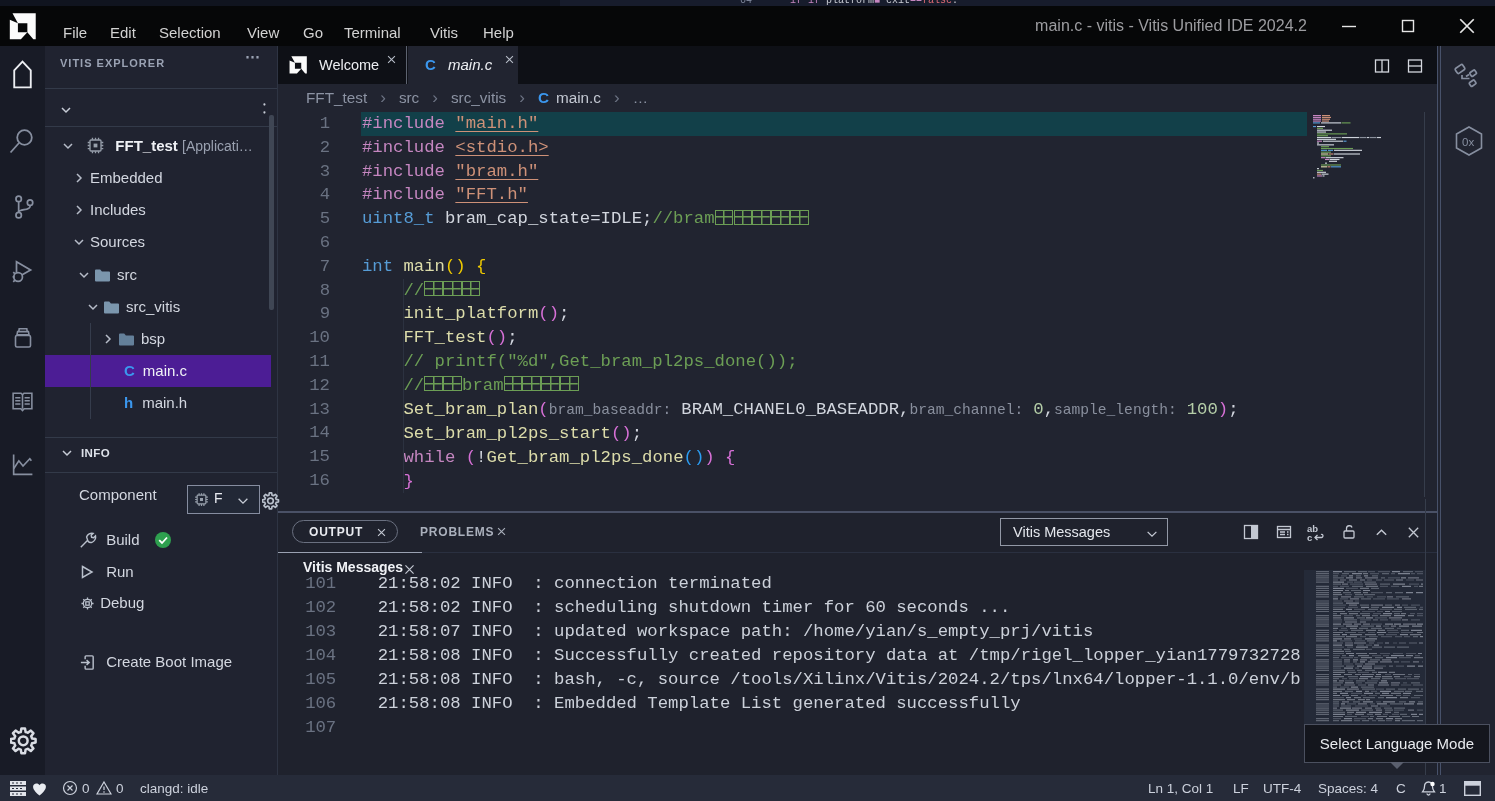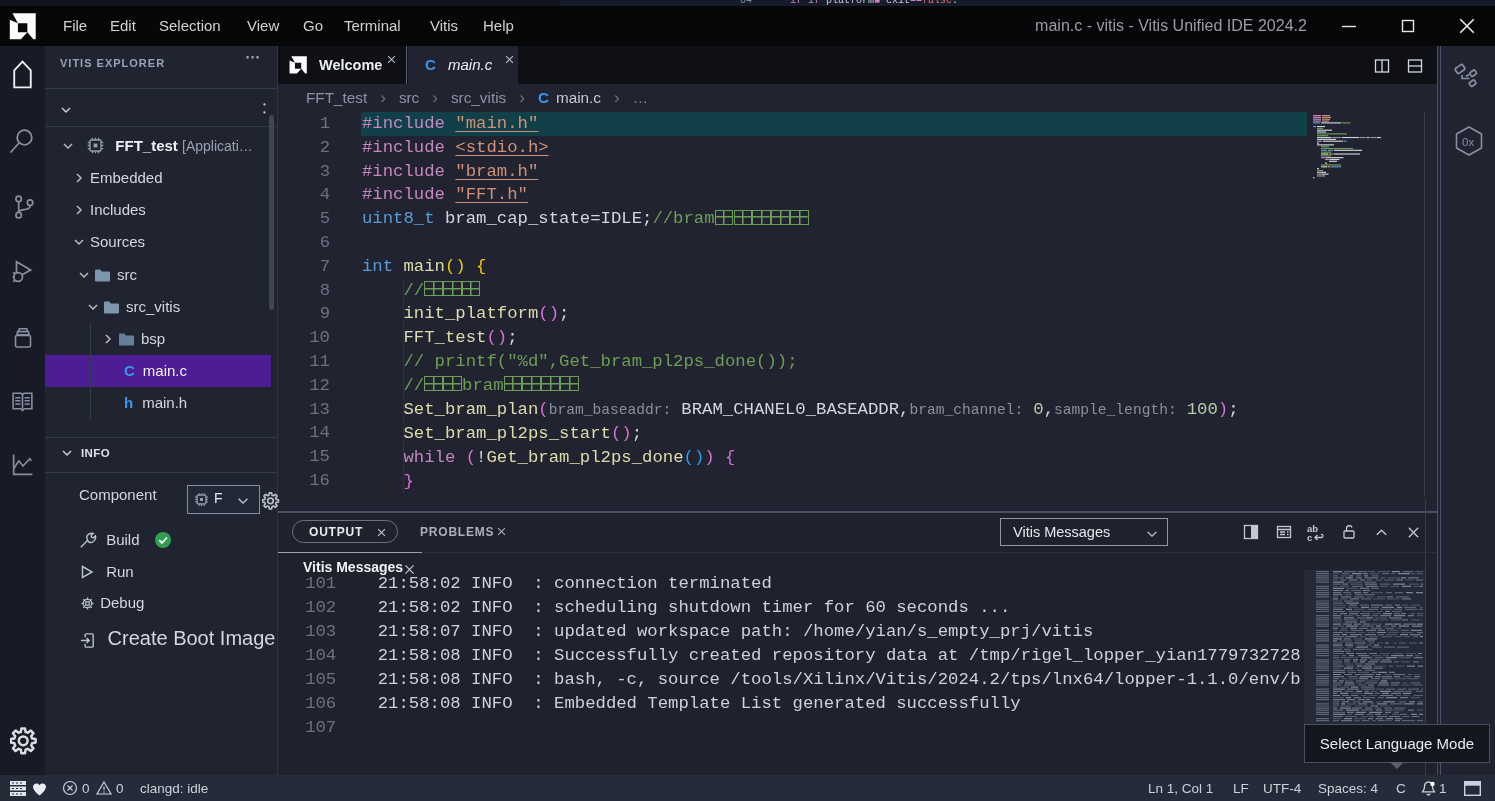--- a/index.html
+++ b/index.html
@@ -1,21 +1,21 @@
 <!DOCTYPE html>
 <html><head><meta charset="utf-8"><style>
 *{margin:0;padding:0;box-sizing:border-box}
 html,body{width:1495px;height:801px;overflow:hidden;background:#212430;font-family:"Liberation Sans",sans-serif}
 .abs{position:absolute}
 body{position:relative}
 
 #sliver{left:0;top:0;width:1495px;height:6px;background:#10141f;overflow:hidden}
 
 #titlebar{left:0;top:6px;width:1495px;height:40px;background:#060708;color:#d4d4d4}
-#titlebar .menu{position:absolute;top:0;height:40px;line-height:40px;font-size:15px;color:#d2d2d2}
+#titlebar .menu{position:absolute;top:7px;height:40px;line-height:40px;font-size:15px;color:#d2d2d2}
 #title-text{position:absolute;top:0;height:40px;line-height:40px;font-size:16px;color:#9d9da1;left:1030px;width:282px;text-align:center}
 
 #actbar{left:0;top:46px;width:45px;height:729px;background:#181b26}
 #actbar svg{position:absolute;left:10px}
 
 #sidebar{left:45px;top:46px;width:233px;height:729px;background:#202330;border-right:1px solid #2e3443;color:#d3d7e0}
 .sb-title{position:absolute;left:15px;top:11px;font-size:11px;font-weight:bold;letter-spacing:1px;color:#9aa2b3}
 .sect-row{position:absolute;left:0;top:42px;width:232px;height:39px;border-top:1px solid #333a49;border-bottom:1px solid #333a49}
 .tree-row{position:absolute;height:32px;line-height:32px;font-size:15px;color:#d3d7e0;white-space:nowrap}
 .chev{display:inline-block;width:16px;height:16px;vertical-align:-3px}
@@ -223,36 +223,36 @@
  <div style="position:absolute;left:34px;top:541px;height:32px;line-height:32px;font-size:15px">
    <svg width="17" height="17" viewBox="0 0 18 18" style="display:inline-block;vertical-align:-3.5px">
         <g fill="none" stroke="#b9c0cc" stroke-width="1.35">
           <circle cx="9" cy="9" r="4.4"></circle>
           <path d="M9,4.6 V2.6 M9,13.4 V15.4 M4.6,9 H2.6 M13.4,9 H15.4 M5.9,5.9 L4.5,4.5 M12.1,5.9 L13.5,4.5 M5.9,12.1 L4.5,13.5 M12.1,12.1 L13.5,13.5"></path>
           <rect x="7.2" y="7.2" width="3.6" height="3.6"></rect>
         </g>
       </svg>
    <span style="">Debug</span>
  </div>
- <div style="position:absolute;left:34px;top:576px;height:32px;line-height:32px;font-size:20px">
+ <div style="position:absolute;left:34px;top:600px;height:32px;line-height:32px;font-size:15px">
    <svg width="17" height="17" viewBox="0 0 18 18" style="display:inline-block;vertical-align:-3.5px">
         <g fill="none" stroke="#b9c0cc" stroke-width="1.5">
           <path d="M6.5,5.5 V3 A1,1 0 0 1 7.5,2 H14 A1,1 0 0 1 15,3 V15 A1,1 0 0 1 14,16 H7.5 A1,1 0 0 1 6.5,15 V12.5"></path>
           <path d="M2,9 H10.5 M8,6.5 L10.8,9 L8,11.5"></path>
         </g>
       </svg>
    <span style="margin-left:6px">Create Boot Image</span>
  </div>
 </div>
 <div class="abs" id="tabstrip">
  <div class="tab" style="left:0;width:129px;background:#0e1016;border-right:1px solid #5d6370">
    <svg width="18" height="18" viewBox="0 0 100 100" style="position:absolute;left:11px;top:10px">
         <path fill="#fbfbfb" fill-rule="evenodd" d="M13,1 L99,1 L99,97 L90,97 L68,71 L44,97 L3,97 L3,25 L33,38 Z M33,38 L68,38 L68,71 L33,71 Z"></path>
       </svg>
-   <span style="position:absolute;left:41px;font-weight:bold;font-size:14.5px;color:#eceef2">Welcome</span>
+   <span style="position:absolute;left:41px;font-weight:normal;font-size:14.5px;color:#eceef2">Welcome</span>
    <svg width="11" height="11" viewBox="0 0 16 16" style="position:absolute;left:108px;top:8px">
         <path stroke="#b9bfca" stroke-width="1.5" d="M3,3 L13,13 M13,3 L3,13"></path>
       </svg>
  </div>
  <div class="tab" style="left:130px;width:110px;background:#212430">
    <span style="position:absolute;left:17px;color:#3b97ee;font-weight:bold;font-size:15px">C</span>
    <span style="position:absolute;left:40px;font-style:italic;color:#eceef2">main.c</span>
    <svg width="11" height="11" viewBox="0 0 16 16" style="position:absolute;left:96px;top:8px">
         <path stroke="#b9bfca" stroke-width="1.5" d="M3,3 L13,13 M13,3 L3,13"></path>
       </svg>

